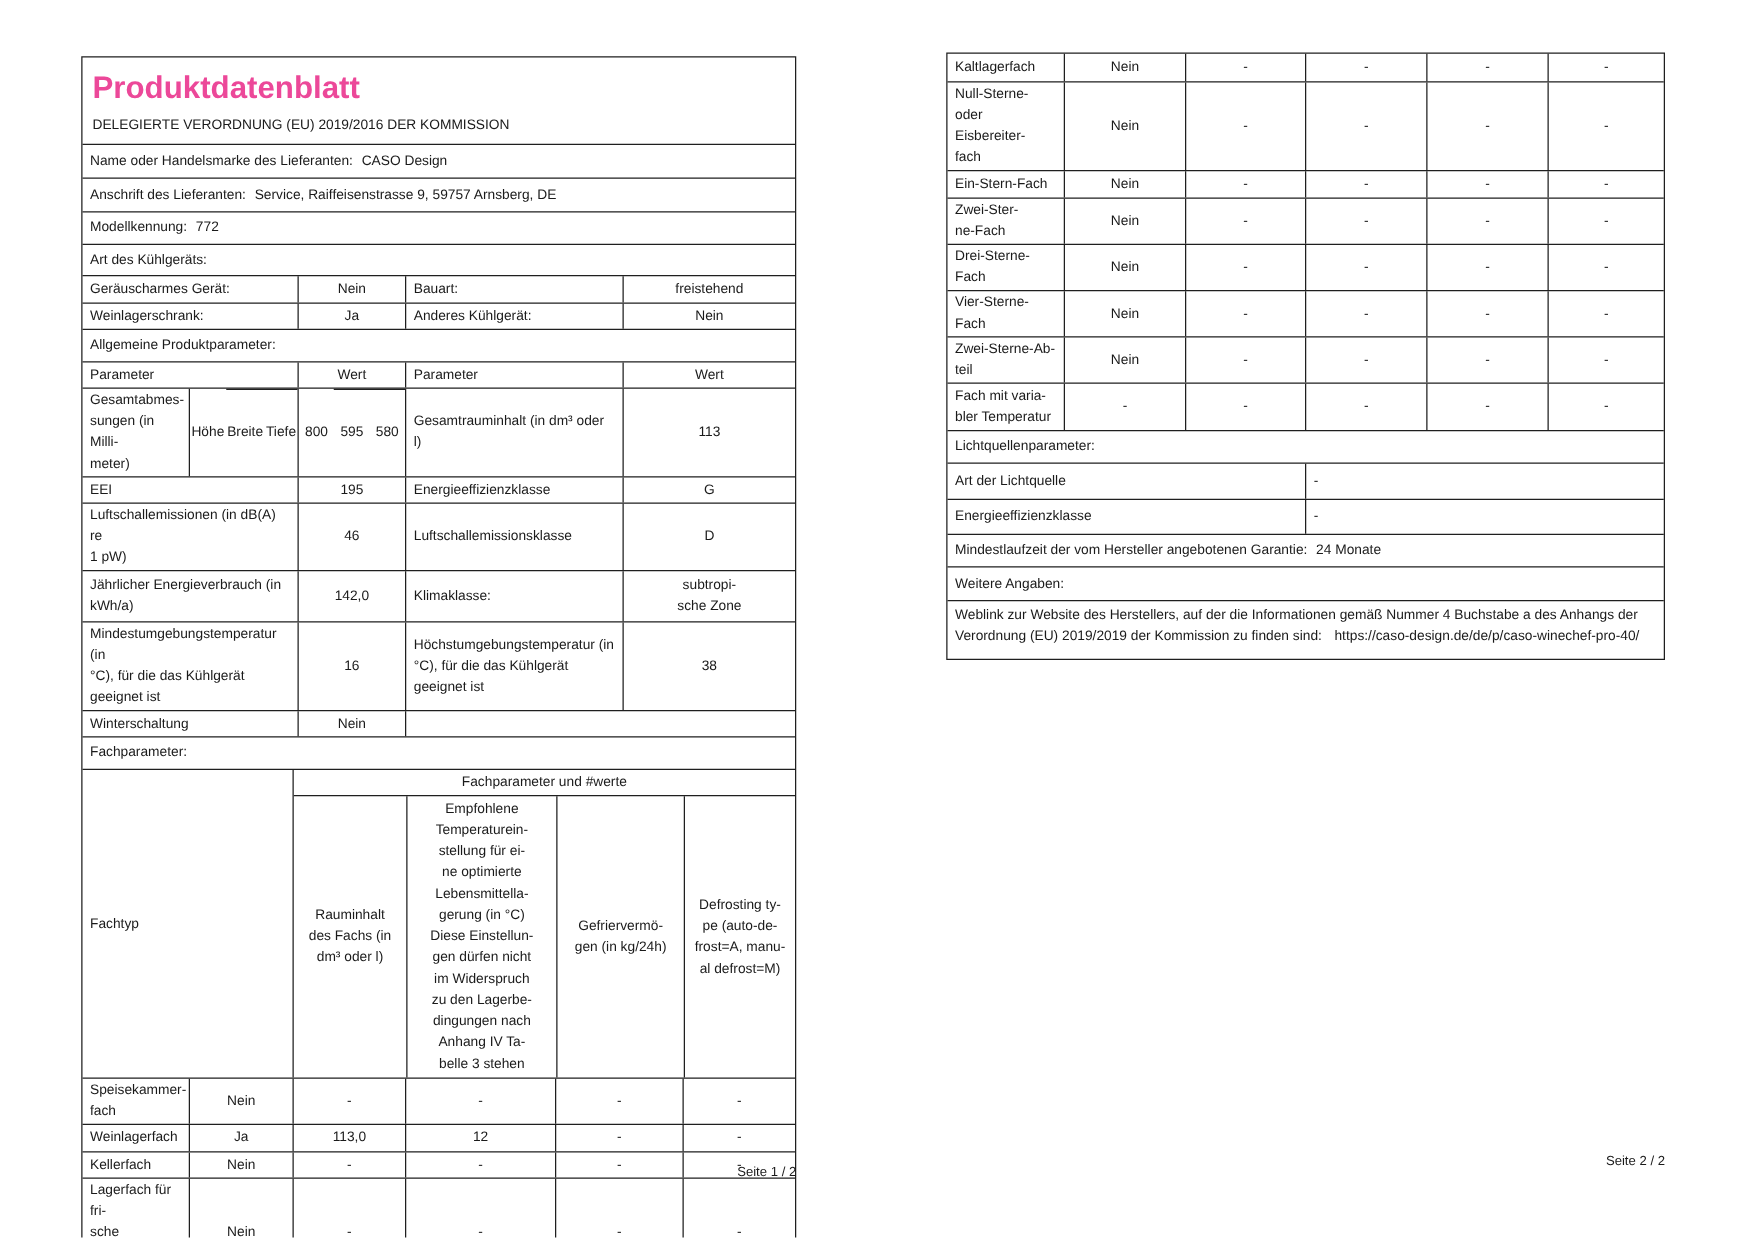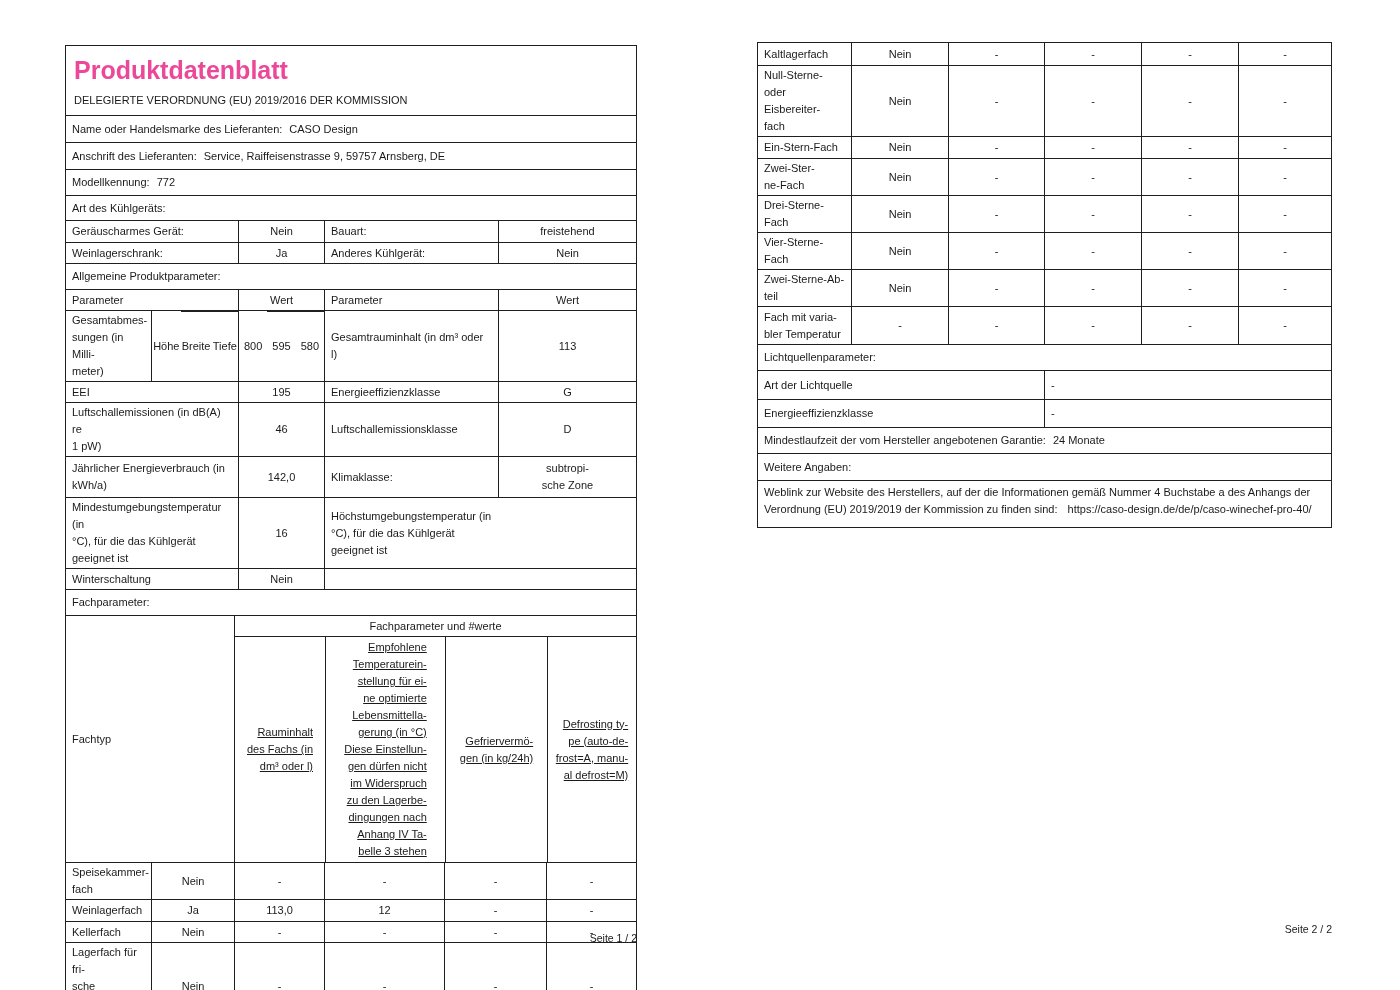--- a/index.html
+++ b/index.html
@@ -66,21 +66,21 @@
     min-height: 20px; flex: 1 1 auto;
     display: flex; align-items: center; justify-content: center;
     border-top: 1.5px solid #1f1f1f; box-sizing: border-box;
   }
   .subc:first-child { border-top: none; }
 
   
   .fach-right { display: flex; flex-direction: column; flex: 1 1 auto; box-sizing: border-box; border-left: 1.5px solid #1f1f1f; min-width: 0; }
   .ghdr { min-height: 21px; display: flex; align-items: center; justify-content: center; border-bottom: 1.5px solid #1f1f1f; box-sizing: border-box; }
   .hrow { flex: 1 1 auto; display: flex; }
-  .hc { box-sizing: border-box; display: flex; align-items: center; justify-content: center; text-align: right; padding: 2px 3px; min-width: 0; text-decoration: underline; }
+  .hc { box-sizing: border-box; display: flex; align-items: center; justify-content: center; text-align: center; padding: 2px 3px; min-width: 0; }
   .hc + .hc { border-left: 1.5px solid #1f1f1f; }
 
   .footer {
     position: absolute;
     text-align: right;
     font-size: 10.5px;
     color: #1a1a1a;
   }
   #footer1 { left: 65px; top: 930px; width: 572px; }
   #footer2 { left: 757px; top: 921px; width: 575px; }
@@ -189,20 +189,21 @@
     <div class="c flex1 ctr pre">subtropi-
 sche Zone</div>
   </div>
 
   <div class="r" style="min-height:35px">
     <div class="c w172 pre">Mindestumgebungstemperatur (in
 °C), für die das Kühlgerät geeignet ist</div>
     <div class="c w86 ctr">16</div>
     <div class="c w174 pre">Höchstumgebungstemperatur (in
 °C), für die das Kühlgerät geeignet ist</div>
+    <div class="c flex1 ctr pre">38</div>
   </div>
 
   <div class="r" style="min-height:21px">
     <div class="c w172">Winterschaltung</div>
     <div class="c w86 ctr">Nein</div>
     <div class="c flex1"></div>
   </div>
 
   <div class="r" style="min-height:26px">
     <div class="c flex1 b">Fachparameter:</div>

